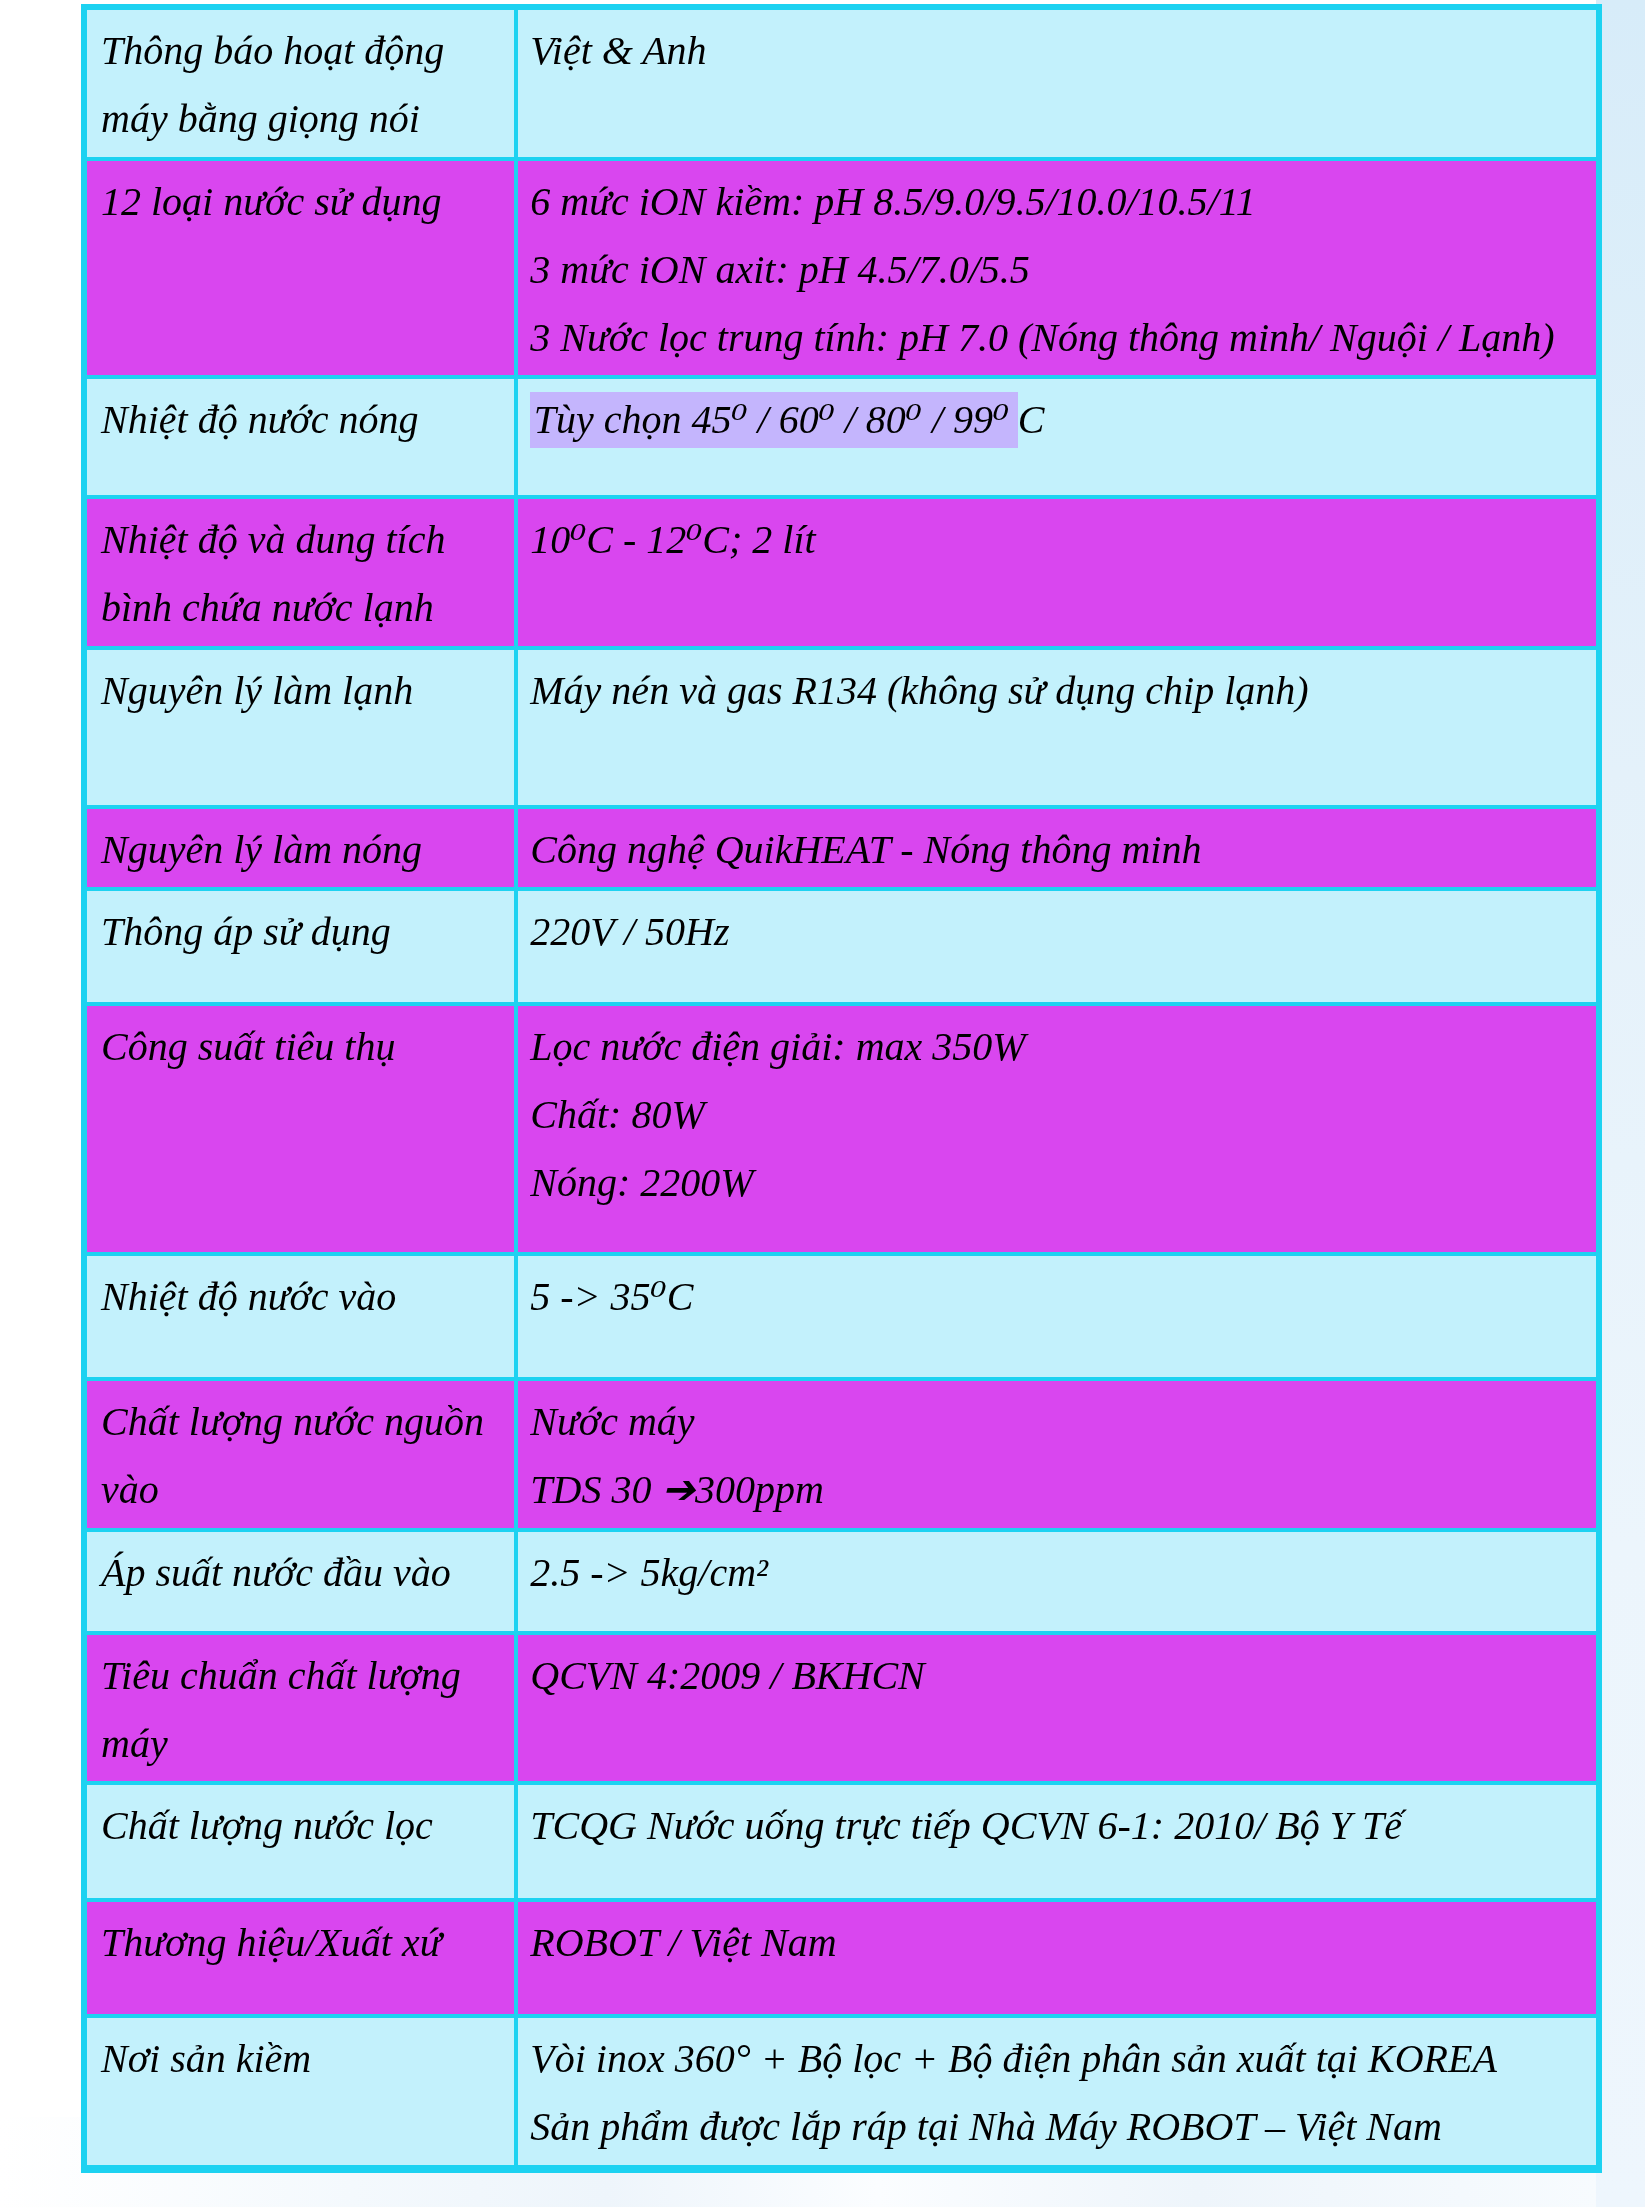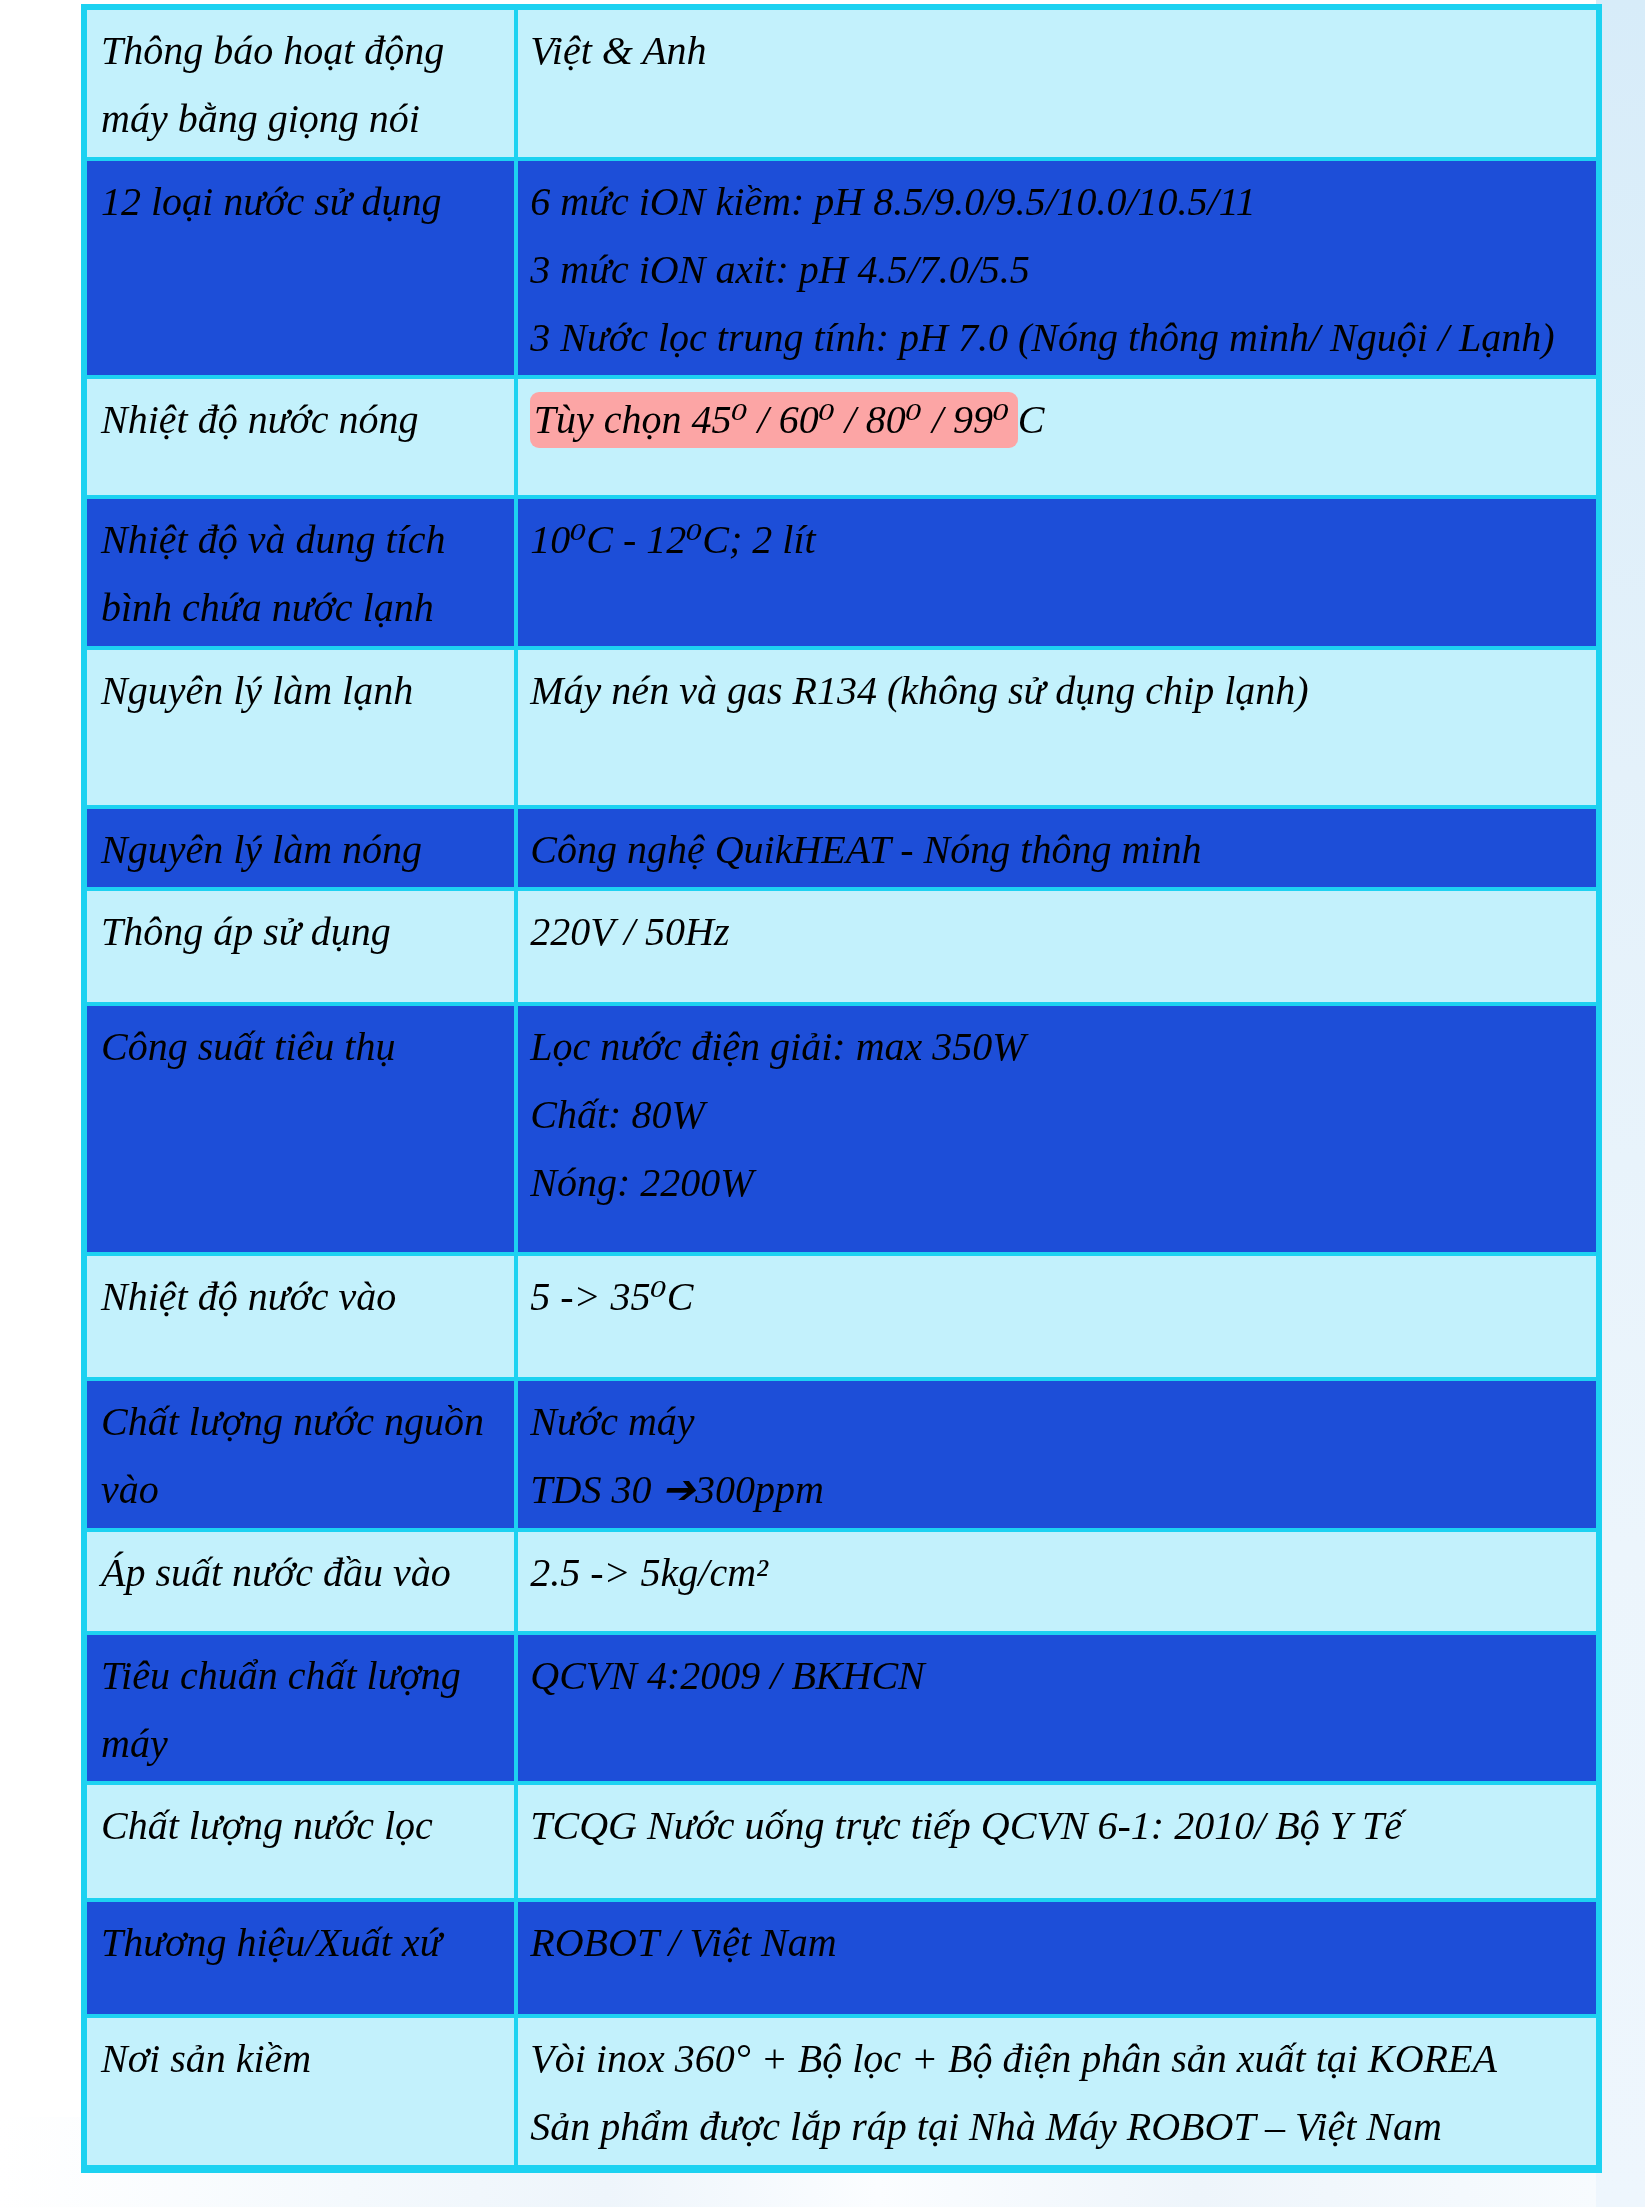--- a/index.html
+++ b/index.html
@@ -23,27 +23,27 @@
   }
   col.c1{width:432px;}
   col.c2{width:1083px;}
   td{
     border:4.4px solid #1dd2f1;vertical-align:top;overflow:hidden;
     padding:7px 8.8px 3.5px 14px;
     font-style:italic;
   }
   td.value-cell{padding-left:12.3px;}
   tr.cyan td{background:#c3f1fc;}
-  tr.light td{background:#1d4ed8;}
+  tr.light td{background:#d946ef;}
   .line{
     font-size:40px;line-height:68px;white-space:nowrap;
     letter-spacing:0;
   }
   .hl{
-    background:#fca5a5;padding:5.3px 8.8px 5.3px 3.5px;border-radius:9px;
+    background:#c4b5fd;padding:5.3px 8.8px 5.3px 3.5px;
   }
 </style>
 </head>
 <body>
 
 <div class="right-strip"></div>
 <div class="below-strip"></div>
 
 <table class="spec-table">
   <colgroup>

